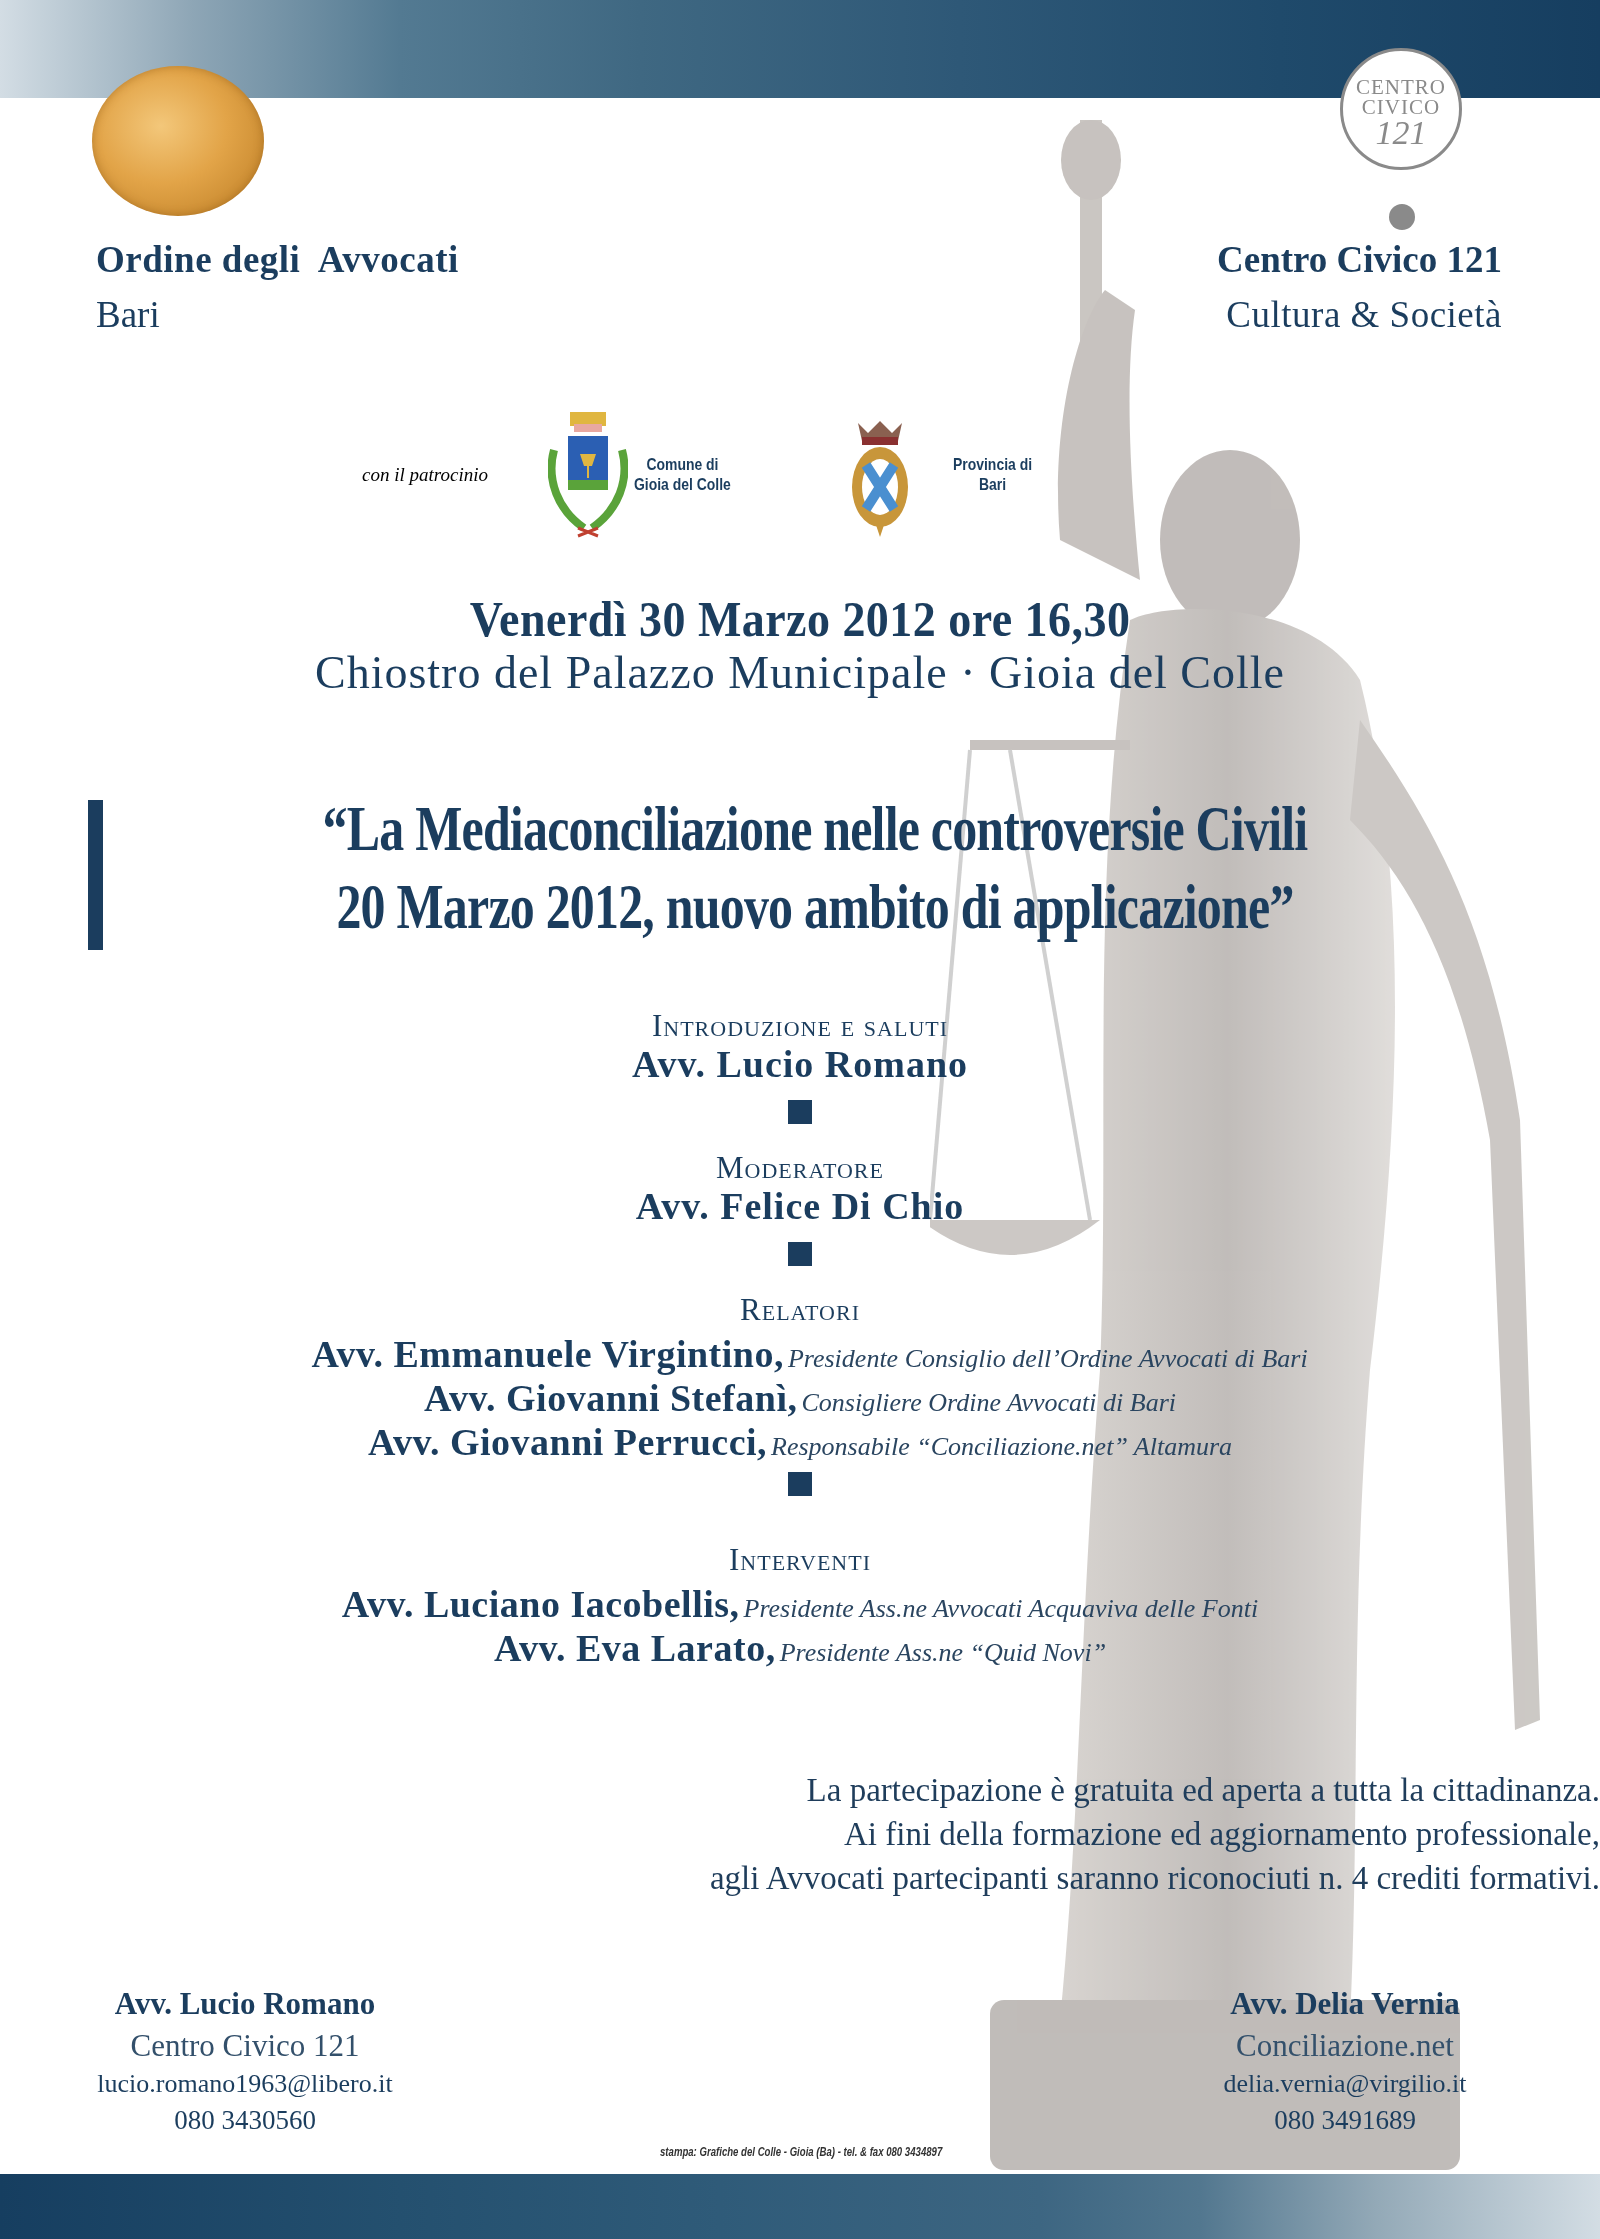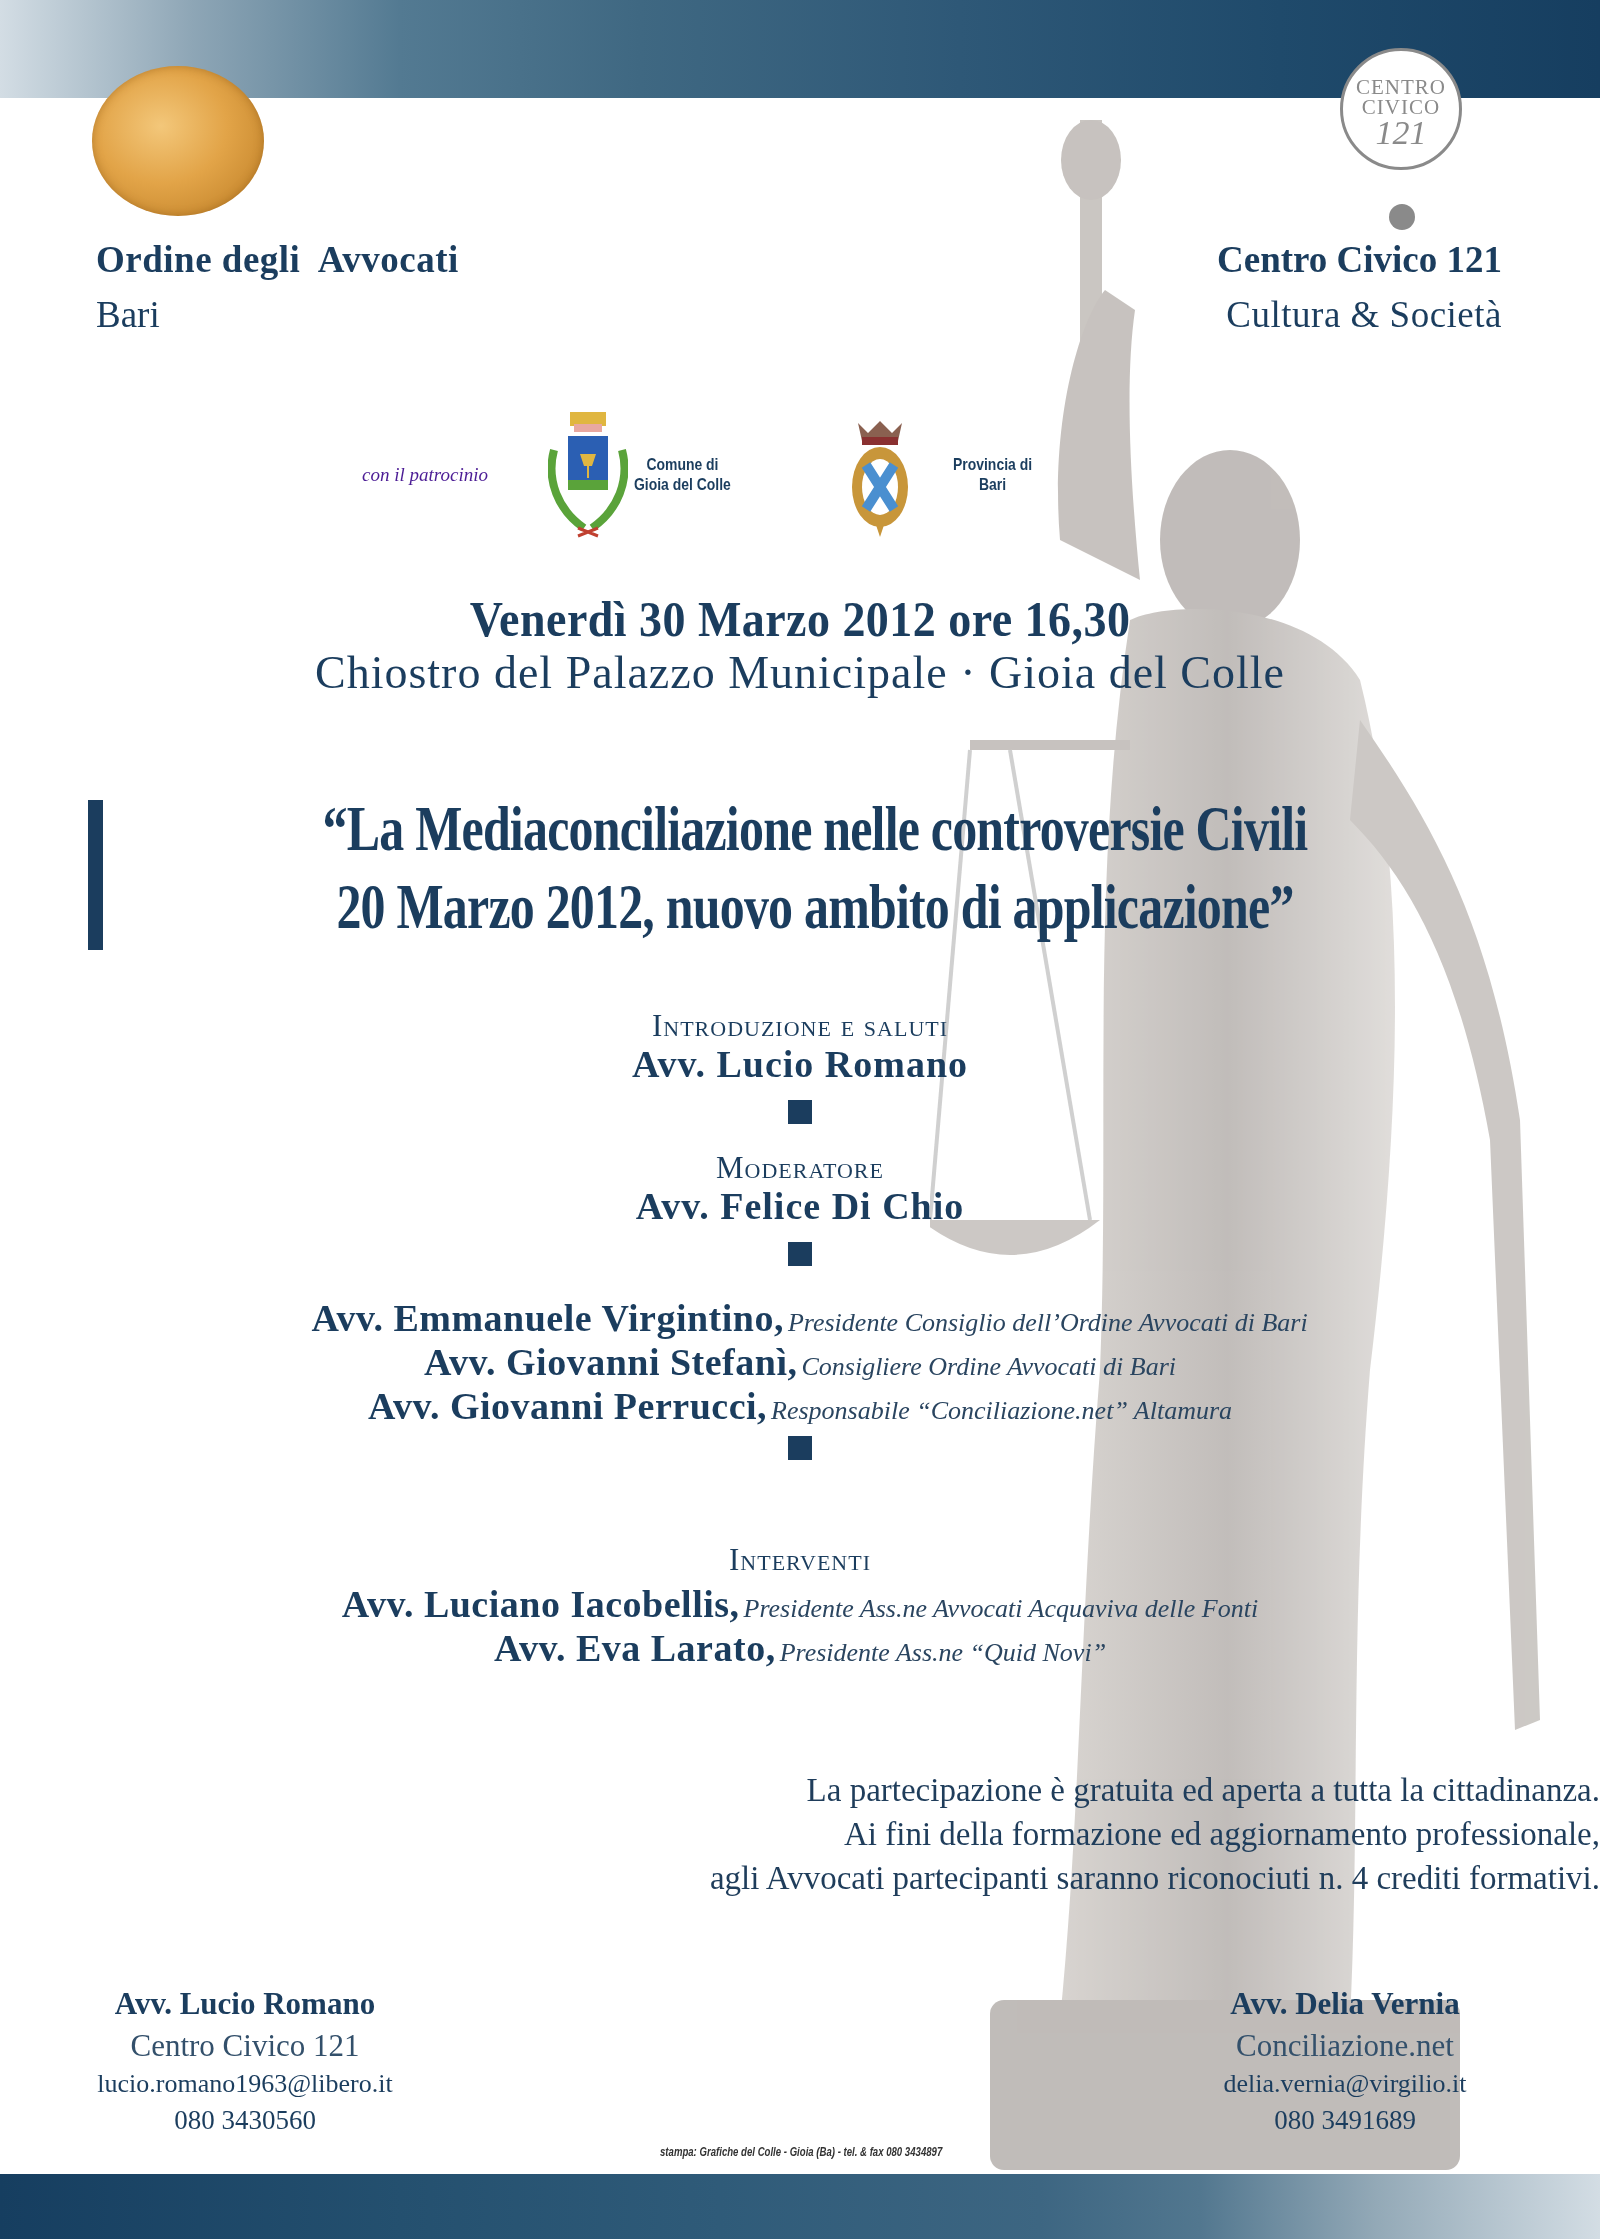--- a/index.html
+++ b/index.html
@@ -34,21 +34,21 @@
   .cc-logo .l1 { font-size: 21px; letter-spacing: 1px; line-height: 20px; margin-top: 26px; font-family: "Liberation Serif", serif; }
   .cc-logo .l2 { font-size: 21px; letter-spacing: 1px; line-height: 20px; font-family: "Liberation Serif", serif; }
   .cc-logo .l3 { font-size: 34px; font-style: italic; line-height: 32px; font-family: "Liberation Serif", serif; }
   .cc-dot { left: 1389px; top: 204px; width: 26px; height: 26px; border-radius: 50%; background: #8a8a8a; }
 
   .org-left-title { left: 96px; top: 238px; font-size: 37px; font-weight: bold; letter-spacing: 0.5px; font-family: "Liberation Serif", serif; }
   .org-left-sub { left: 96px; top: 293px; font-size: 37px; font-family: "Liberation Serif", serif; }
   .org-right-title { right: 98px; top: 238px; font-size: 37px; font-weight: bold; font-family: "Liberation Serif", serif; text-align: right; }
   .org-right-sub { right: 98px; top: 293px; font-size: 37px; font-family: "Liberation Serif", serif; text-align: right; letter-spacing: 0.5px; }
 
-  .patrocinio { left: 362px; top: 464px; font-size: 19px; font-style: italic; color: #4c1d95; font-family: "Liberation Serif", serif; }
+  .patrocinio { left: 362px; top: 464px; font-size: 19px; font-style: italic; color: #000000; font-family: "Liberation Serif", serif; }
   .crest1 { left: 548px; top: 410px; width: 80px; height: 130px; }
   .crest2 { left: 848px; top: 417px; width: 64px; height: 122px; }
   .crest-label { font-family: "Liberation Sans", sans-serif; font-weight: bold; font-size: 17px; line-height: 20px; color: #1b3d5e; text-align: center; transform: scaleX(0.82); transform-origin: left top; }
   .crest1-label { left: 634px; top: 455px; }
   .crest2-label { left: 953px; top: 455px; }
 
   .center { left: 0; width: 1600px; text-align: center; }
   .date-line { top: 590px; font-size: 50px; font-weight: bold; font-family: "Liberation Serif", serif; letter-spacing: 0.5px; transform: scaleX(0.92); }
   .venue-line { top: 646px; font-size: 46px; font-family: "Liberation Serif", serif; letter-spacing: 1px; }
 
@@ -167,20 +167,21 @@
   <div class="speaker-main" style="margin-top:-2px;">Avv. Lucio Romano</div>
   <div class="sq" style="margin-top:14px;"></div>
 </div>
 <div class="abs center" style="top:1150px;">
   <div class="role-label">Moderatore</div>
   <div class="speaker-main" style="margin-top:-2px;">Avv. Felice Di Chio</div>
   <div class="sq" style="margin-top:14px;"></div>
 </div>
 
 <div class="abs center" style="top:1292px;">
+  <div class="role-label">Relatori</div>
   <div class="speaker-line" style="margin-top:4px;padding-left:19px;">
     <span class="nm">Avv. Emmanuele Virgintino,</span>
     <span class="rl">Presidente Consiglio dell’Ordine Avvocati di Bari</span>
   </div>
   <div class="speaker-line">
     <span class="nm">Avv. Giovanni Stefanì,</span>
     <span class="rl">Consigliere Ordine Avvocati di Bari</span>
   </div>
   <div class="speaker-line">
     <span class="nm">Avv. Giovanni Perrucci,</span>

